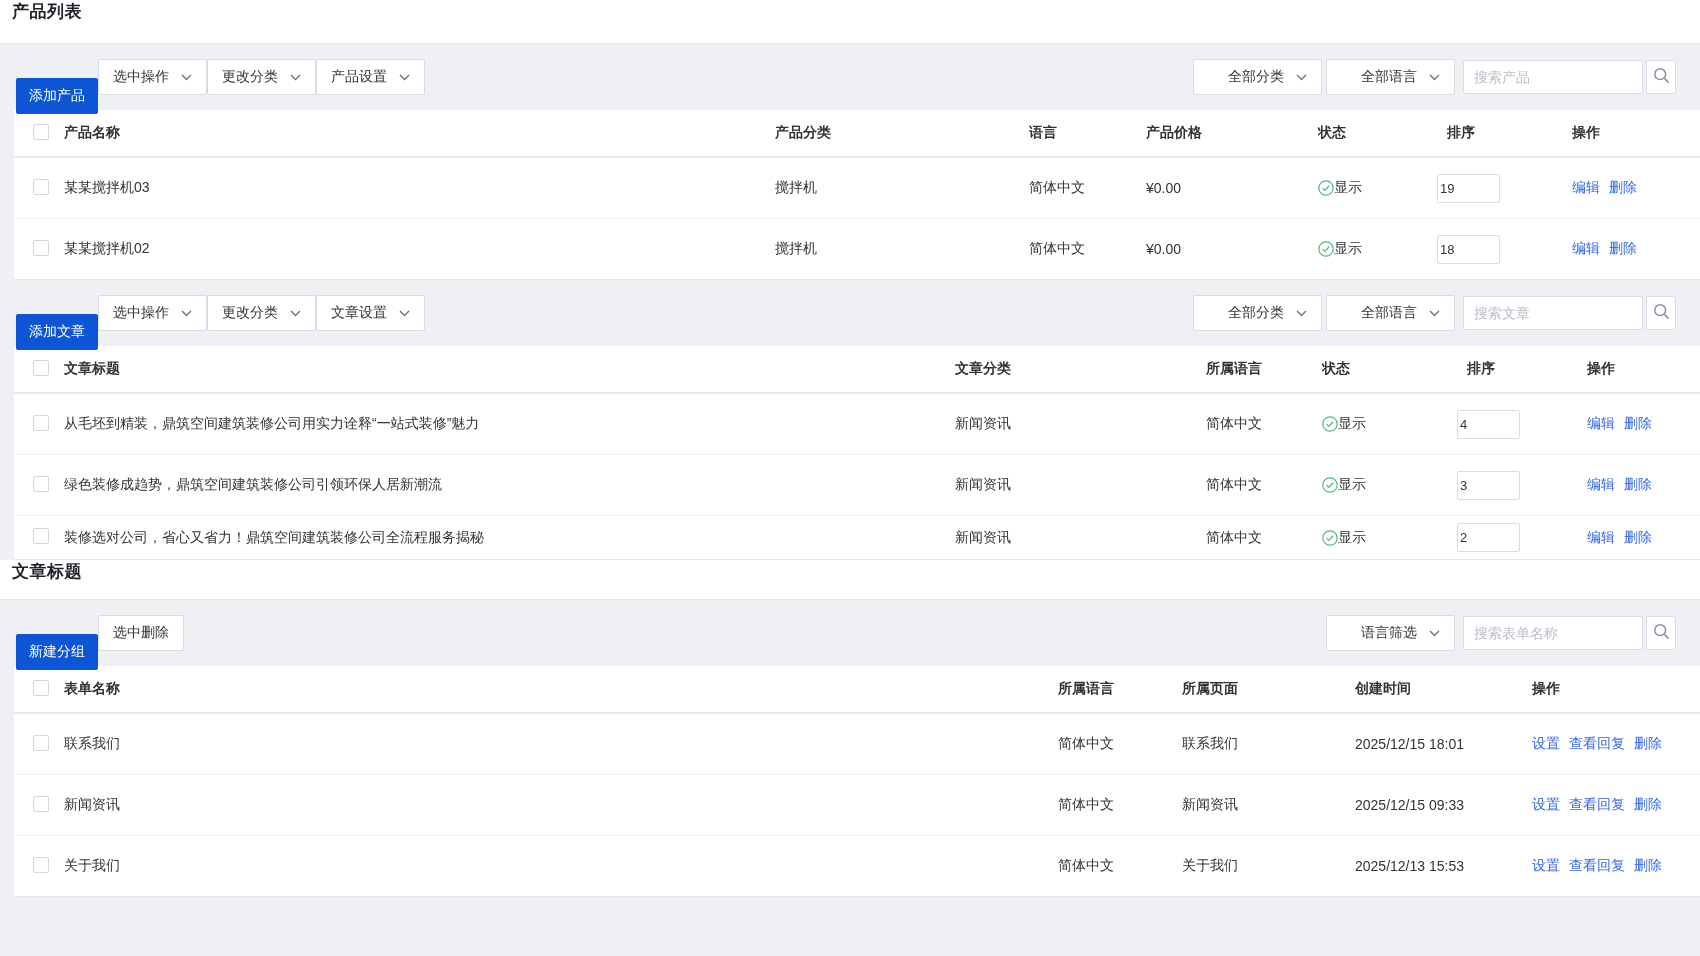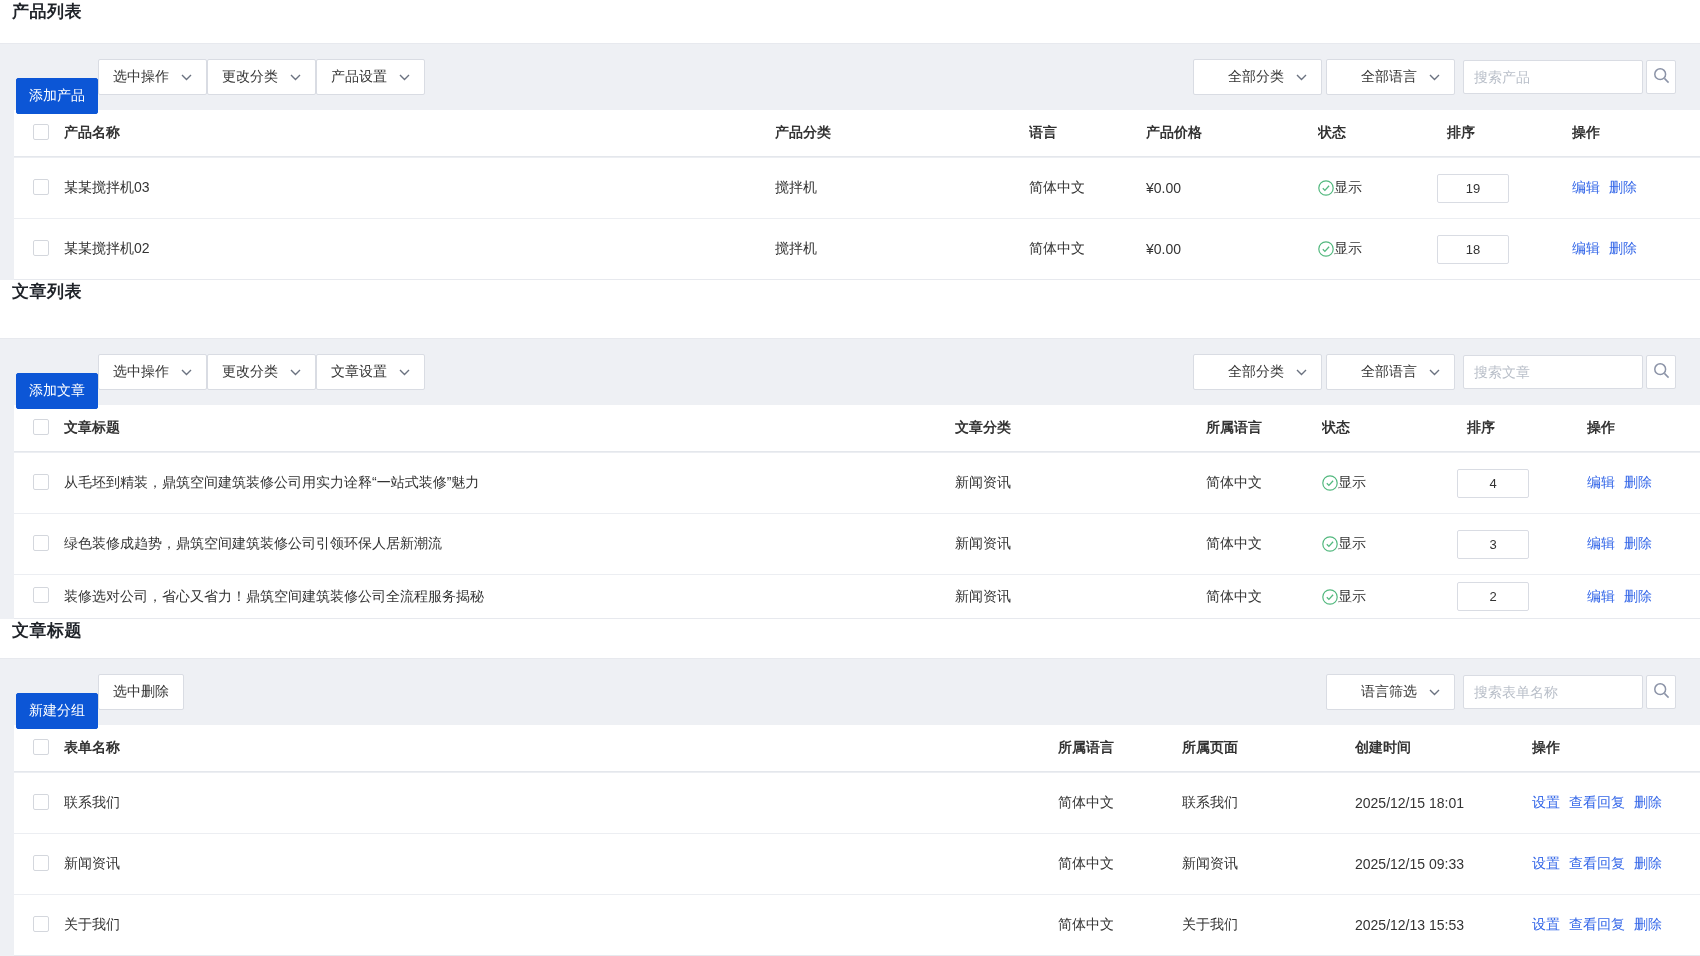--- a/index.html
+++ b/index.html
@@ -44,21 +44,21 @@
   .trow:first-of-type{border-top:none;}
   .trow.short{height:44px;overflow:hidden;}
   .cell{padding-right:8px;white-space:nowrap;overflow:hidden;text-overflow:ellipsis;}
   .th{font-weight:600;color:#333;}
 
   .checkbox{width:16px;height:16px;border:1px solid #d4d7dd;border-radius:2px;background:#fff;display:inline-block;cursor:pointer;}
 
   .status{display:flex;align-items:center;}
   .status svg{flex:0 0 auto;display:block;}
 
-  .sort-input{width:72px;height:29px;border:1px solid #d9dce3;border-radius:2px;text-align:center;
+  .sort-input{width:63px;height:29px;border:1px solid #d9dce3;border-radius:2px;
        font-size:13px;color:#333;outline:none;background:#fff;font-family:inherit;}
 
   a.op{color:#3366e8;text-decoration:none;cursor:pointer;}
   a.op + a.op{margin-left:9px;}
 
   
   .pc0{flex:0 0 50px;padding-left:19px;}
   .pc1{flex:1 1 auto;}
   .pc2{flex:0 0 254px;}
   .pc3{flex:0 0 117px;font-family:Liberation Serif, serif;}
@@ -198,23 +198,20 @@
       </div>
       <div class="cell pc6"><input class="sort-input" value="18" style=""></div>
       <div class="cell pc7">
         <a class="op">编辑</a><a class="op">删除</a>
       </div>
     </div>
   </div>
 </section>
 
 <section>
-  <div class="band b2">
-    <h1>文章列表</h1>
-  </div>
 
   <div class="toolbar">
     <button class="btn primary">添加文章</button>
     <button class="btn">
       <span>选中操作</span>
       <span class="caret">
           <svg width="11" height="7" viewBox="0 0 11 7">
             <path d="M1 1l4.5 4.5L10 1" fill="none" stroke="#6b7280" stroke-width="1.4"></path>
           </svg>
         </span>

